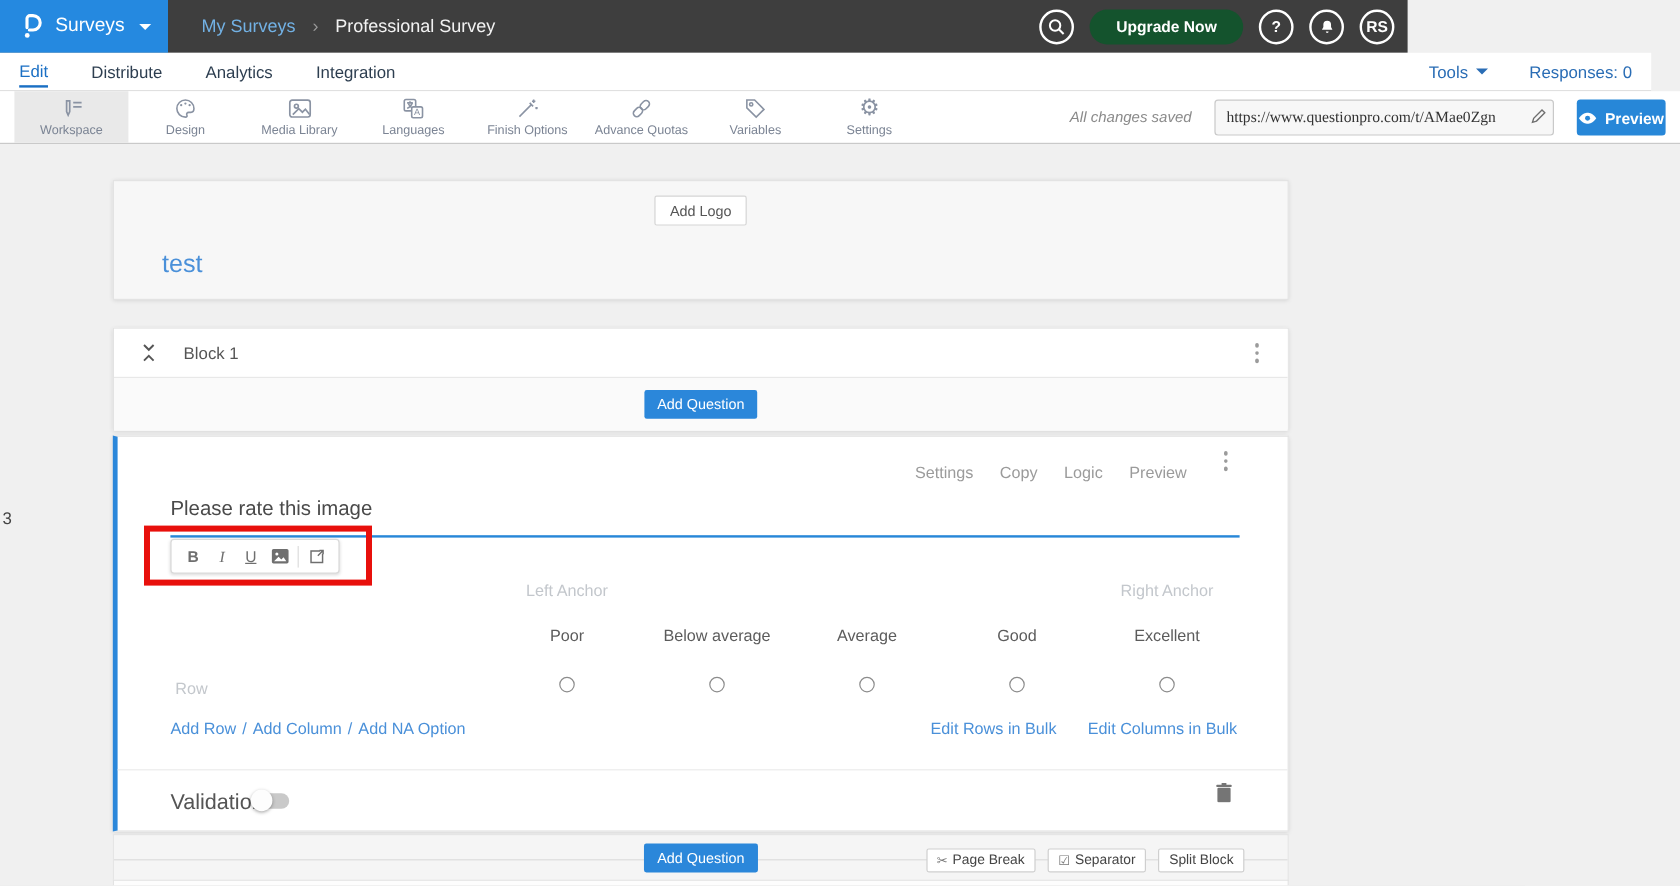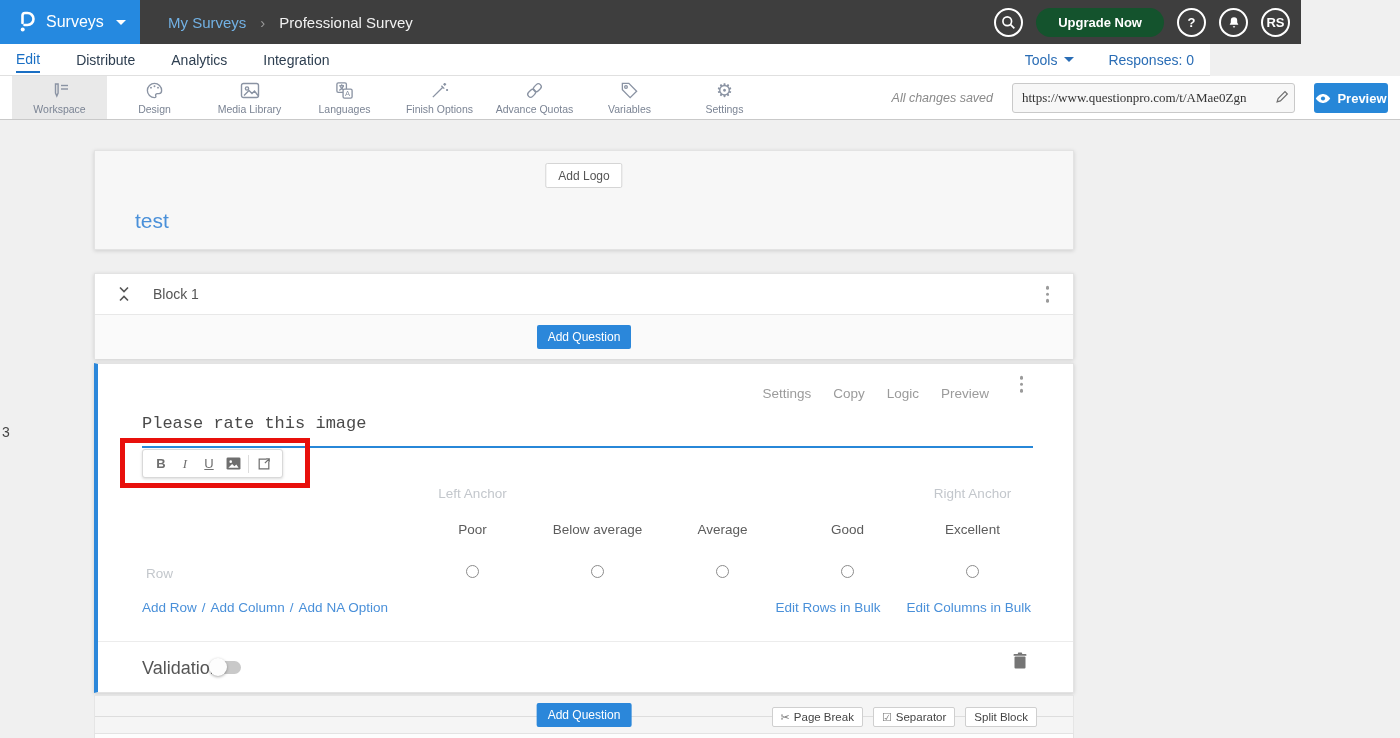--- a/index.html
+++ b/index.html
@@ -1,34 +1,34 @@
 <!DOCTYPE html>
 <html><head>
 <meta charset="utf-8">
 <style>
   * { margin:0; padding:0; box-sizing:border-box; }
   body { font-family:"Liberation Sans","DejaVu Sans",sans-serif; background:#e9e9e9; }
   .stage { position:relative; width:1400px; height:738px; background:#f0f0f0; overflow:hidden; }
 
   
-  .tophdr { position:absolute; top:0; left:0; width:1301px; height:44px; background:#3e3e3e; }
+  .tophdr { position:absolute; top:0; left:0; width:1173px; height:44px; background:#3e3e3e; }
   .logo { position:absolute; left:0; top:0; width:140px; height:44px; background:#2589e0; display:flex; align-items:center; padding-left:16px; gap:10px; cursor:pointer; }
   .logo-mark { display:flex; align-items:center; }
   .logo-name { color:#fff; font-size:16px; }
   .caret { width:0; height:0; border-left:5px solid transparent; border-right:5px solid transparent; border-top:5px solid #fff; display:inline-block; margin-left:2px; }
   .crumbs { position:absolute; left:168px; top:0; height:44px; display:flex; align-items:center; gap:14px; font-size:15px; }
   .crumb-link { color:#72b1e4; cursor:pointer; }
   .crumb-sep { color:#9a9a9a; font-size:15px; }
   .crumb-cur { color:#f2f2f2; }
   .hdr-right { position:absolute; right:11px; top:0; height:44px; display:flex; align-items:center; gap:13px; }
   .circ { width:29px; height:29px; border:2px solid #fff; border-radius:50%; display:flex; align-items:center; justify-content:center; color:#fff; font-weight:bold; font-size:13px; cursor:pointer; }
   .upgrade { height:29px; padding:0 22px; background:#14532d; border:none; border-radius:15px; color:#fff; font-weight:bold; font-size:13px; cursor:pointer; font-family:inherit; }
 
   
-  .tabsrow { position:absolute; top:44px; left:0; width:1210px; height:32px; background:#fff; border-bottom:1px solid #e0e0e0; display:flex; align-items:center; padding:0 16px; }
+  .tabsrow { position:absolute; top:44px; left:0; width:1376px; height:32px; background:#fff; border-bottom:1px solid #e0e0e0; display:flex; align-items:center; padding:0 16px; }
   .tab { font-size:14px; color:#2d3e50; margin-right:36px; cursor:pointer; padding:5px 0 4px; }
   .tab.active { color:#1a6fc4; border-bottom:2px solid #1a6fc4; }
   .tabs-right { margin-left:auto; display:flex; align-items:center; gap:34px; }
   .tools-lnk { color:#2a6db5; font-size:14px; cursor:pointer; display:flex; align-items:center; gap:5px; }
   .tools-lnk .caret { border-top-color:#2a6db5; }
   .responses { color:#2a6db5; font-size:14px; cursor:pointer; }
 
   
   .toolbar { position:absolute; top:76px; left:0; width:1400px; height:44px; background:#fff; border-bottom:1px solid #c9c9c9; display:flex; align-items:stretch; padding-left:12px; }
   .tb-item { width:95px; display:flex; flex-direction:column; align-items:center; justify-content:center; gap:2px; cursor:pointer; }
@@ -57,21 +57,21 @@
   .dots { position:absolute; right:24px; top:50%; transform:translateY(-50%); cursor:pointer; display:flex; flex-direction:column; gap:3px; }
   .dots i { width:3.5px; height:3.5px; border-radius:50%; background:#9b9b9b; }
   .block-addq { height:44px; background:#fafafa; display:flex; align-items:center; justify-content:center; }
   .btn-addq { height:24px; padding:0 11px; background:#2b87da; color:#fff; border:none; border-radius:2px; font-size:12px; font-weight:normal; cursor:pointer; font-family:inherit; }
 
   
   .q-card { top:363px; height:330px; border-left:4px solid #2b87da; }
   .q-menu { position:absolute; top:22px; right:84px; display:flex; gap:22px; }
   .q-menu span { color:#9b9b9b; font-size:13.5px; cursor:pointer; }
   .q-dots { position:absolute; right:50px; top:20px; }
-  .q-text { position:absolute; left:44px; top:50px; font-size:17px; color:#4a4a4a; cursor:text;font-family:Liberation Mono, monospace; }
+  .q-text { position:absolute; left:44px; top:50px; font-size:17px; color:#4a4a4a; cursor:text; }
   .q-underline { position:absolute; left:44px; right:40px; top:82px; height:2px; background:#2787d8; }
   .redbox { position:absolute; left:22px; top:74px; width:190px; height:50px; border:5px solid #e8100c; z-index:5; }
   .editorbar { position:absolute; left:44px; top:85px; height:29px; background:#fff; border:1px solid #d9d9d9; border-radius:3px; box-shadow:0 1px 3px rgba(0,0,0,.15); display:flex; align-items:center; padding:0 6px; z-index:4; }
   .ed-btn { width:24px; height:22px; display:flex; align-items:center; justify-content:center; color:#6f6f6f; font-size:13px; cursor:pointer; }
   .ed-b { font-weight:bold; }
   .ed-i { font-style:italic; font-family:"Liberation Serif",serif; }
   .ed-u { text-decoration:underline; }
   .ed-sep { width:1px; height:18px; background:#ddd; margin:0 3px; }
 
   .scale-grid { position:absolute; left:312px; width:625px; display:grid; grid-template-columns:repeat(5,125px); }

